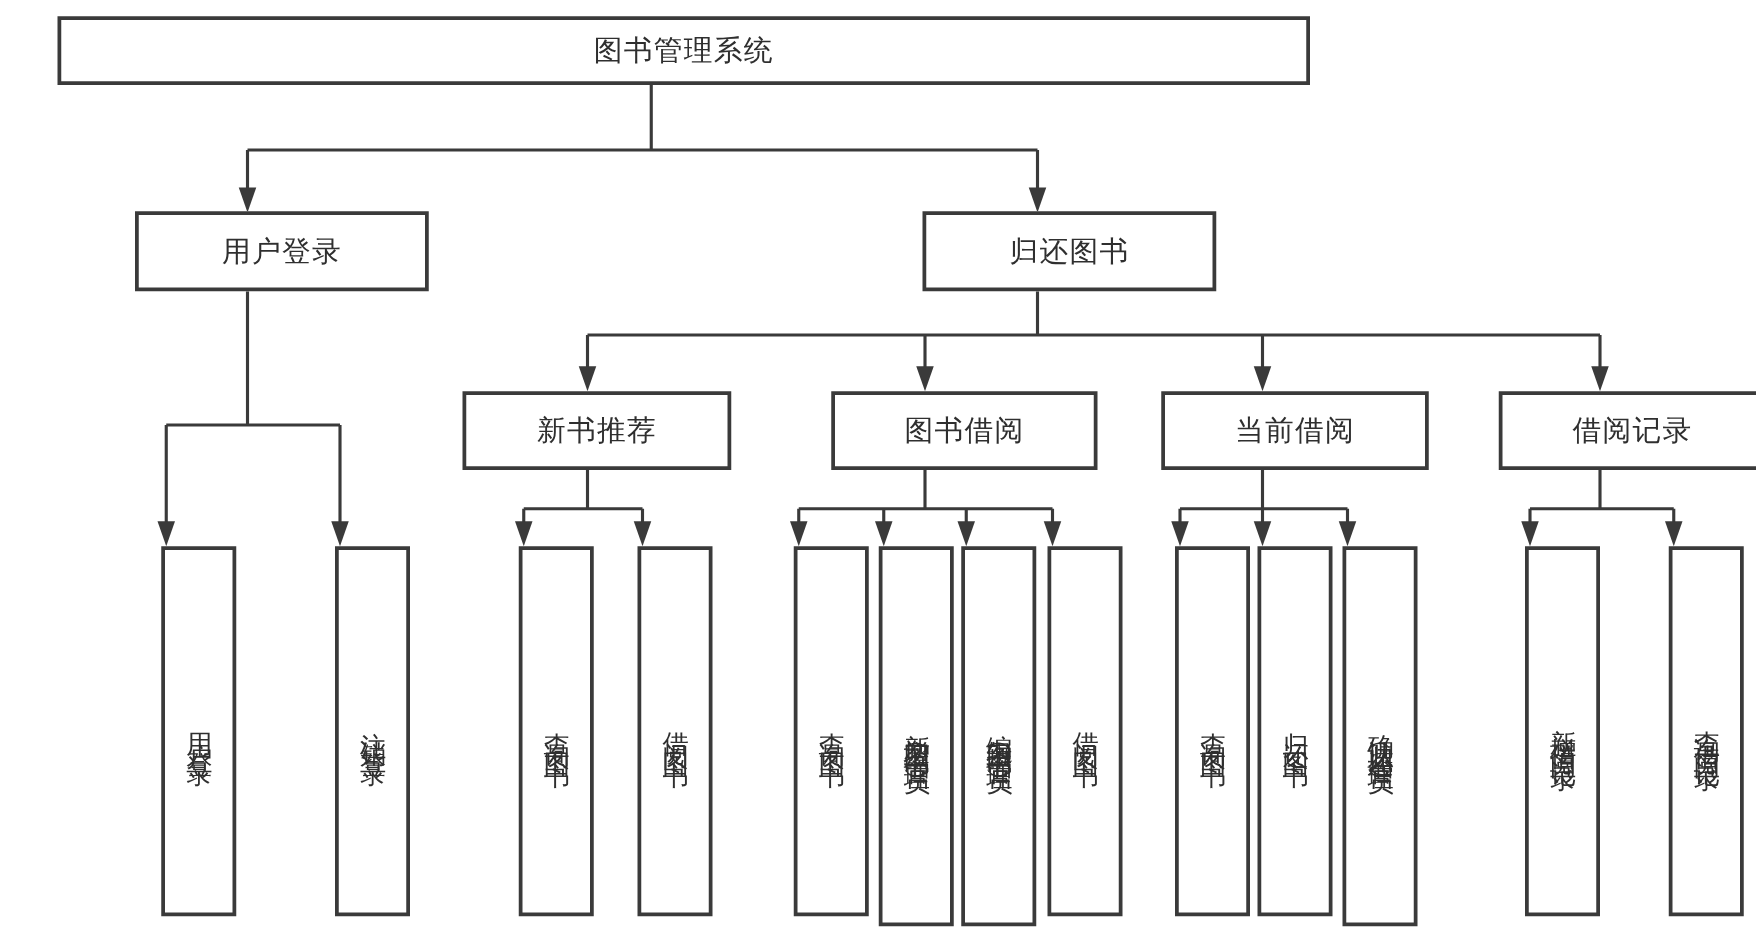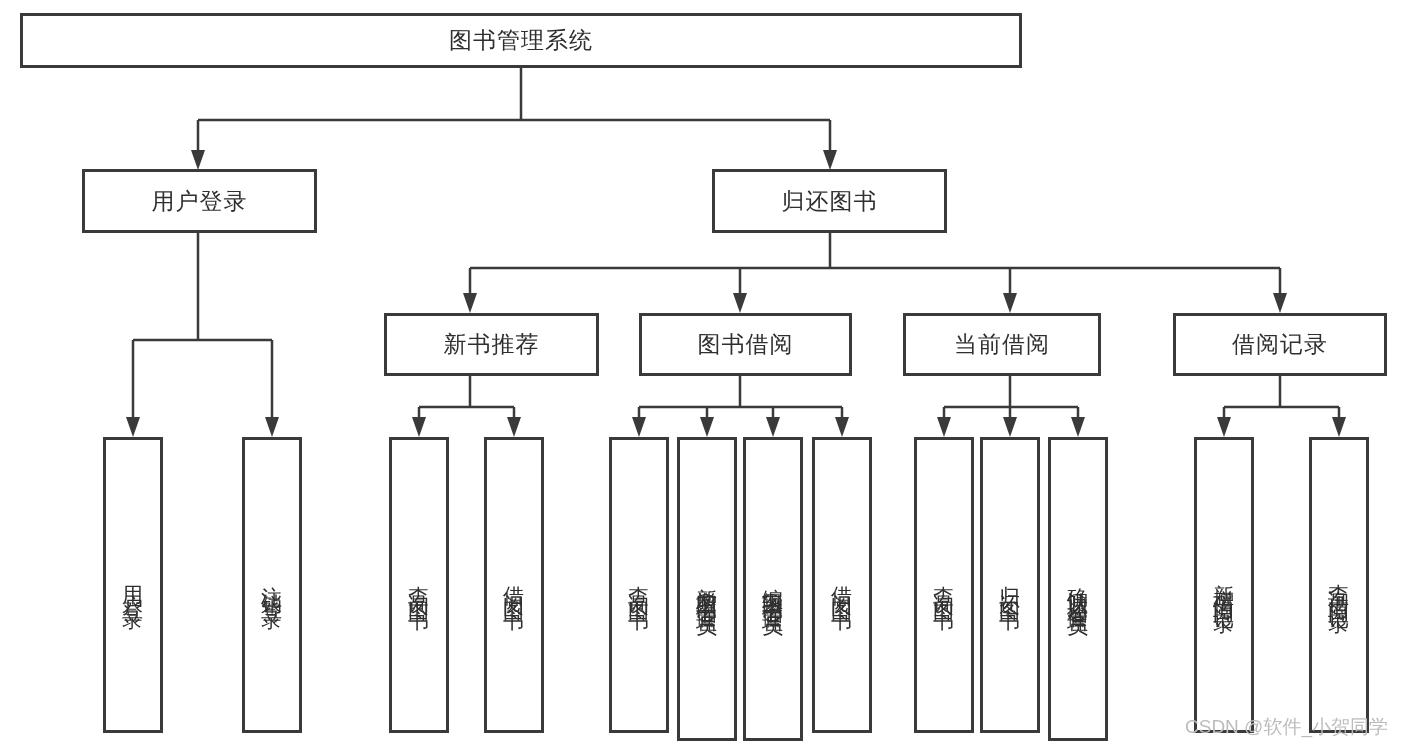--- a/index.html
+++ b/index.html
@@ -13,38 +13,39 @@
   #connectors{position:absolute;left:0;top:0;width:1405px;height:747px;}
   .box{
     position:absolute;
     box-sizing:border-box;
     border:3px solid #3a3a3a;
     background:#ffffff;
     display:flex;
     align-items:center;
     justify-content:center;
     color:#2f2f2f;
+    margin-left:26px;
   }
   .hbox{font-size:23px;letter-spacing:1px;}
   .vbox{
     font-size:21px;
     writing-mode:vertical-rl;
     text-orientation:mixed;
     letter-spacing:8px;
     line-height:1;
   }
   
   .n-root{left:20px;top:13px;width:1002px;height:55px;}
   
   .n-l2-0{left:82px;top:169px;width:235px;height:64px;}
   .n-l2-1{left:712px;top:169px;width:235px;height:64px;}
   
-  .n-l3-0{left:384px;top:313px;width:215px;height:63px;align-items:center;}
+  .n-l3-0{left:344px;top:313px;width:215px;height:63px;align-items:center;}
   .n-l3-1{left:639px;top:313px;width:213px;height:63px;}
-  .n-l3-2{left:903px;top:313px;width:198px;height:63px;}
+  .n-l3-2{left:903px;top:313px;width:214px;height:63px;}
   .n-l3-3{left:1173px;top:313px;width:214px;height:63px;}
   
   .n-leaf-0{left:103px;top:437px;width:60px;height:296px;}
   .n-leaf-1{left:242px;top:437px;width:60px;height:296px;}
   .n-leaf-2{left:389px;top:437px;width:60px;height:296px;}
   .n-leaf-3{left:484px;top:437px;width:60px;height:296px;}
   .n-leaf-4{left:609px;top:437px;width:60px;height:296px;}
   .n-leaf-5{left:677px;top:437px;width:60px;height:304px;letter-spacing:4px;}
   .n-leaf-6{left:743px;top:437px;width:60px;height:304px;letter-spacing:4px;}
   .n-leaf-7{left:812px;top:437px;width:60px;height:296px;}
@@ -164,15 +165,14 @@
   <div class="box vbox n-leaf-10">
     <span>确认归还（管理员）</span>
   </div>
   <div class="box vbox n-leaf-11">
     <span>新增借阅记录</span>
   </div>
   <div class="box vbox n-leaf-12">
     <span>查询借阅记录</span>
   </div>
 
-  <div id="watermark">CSDN @软件_小贺同学</div>
 
 </div>
 
 </body></html>

